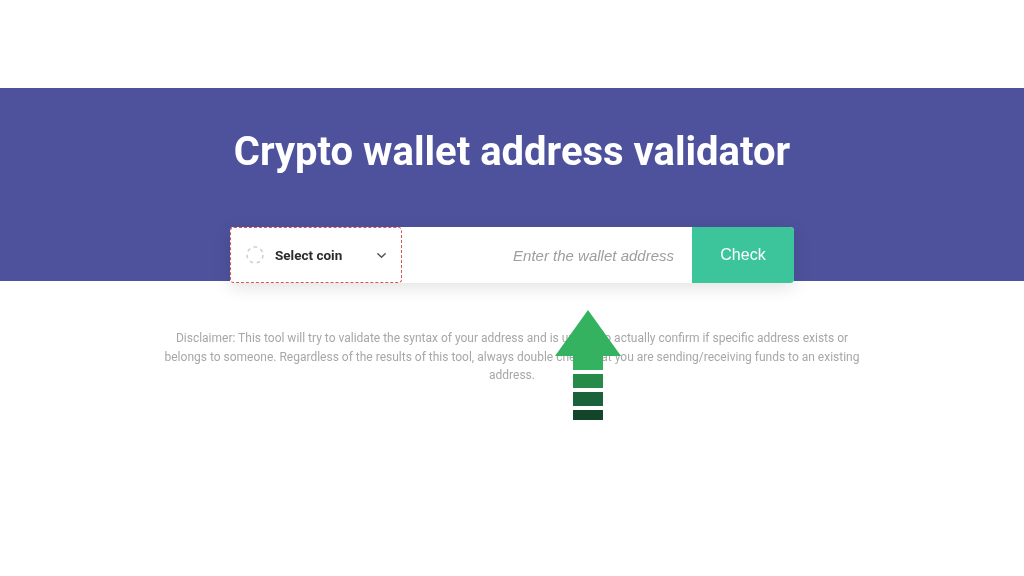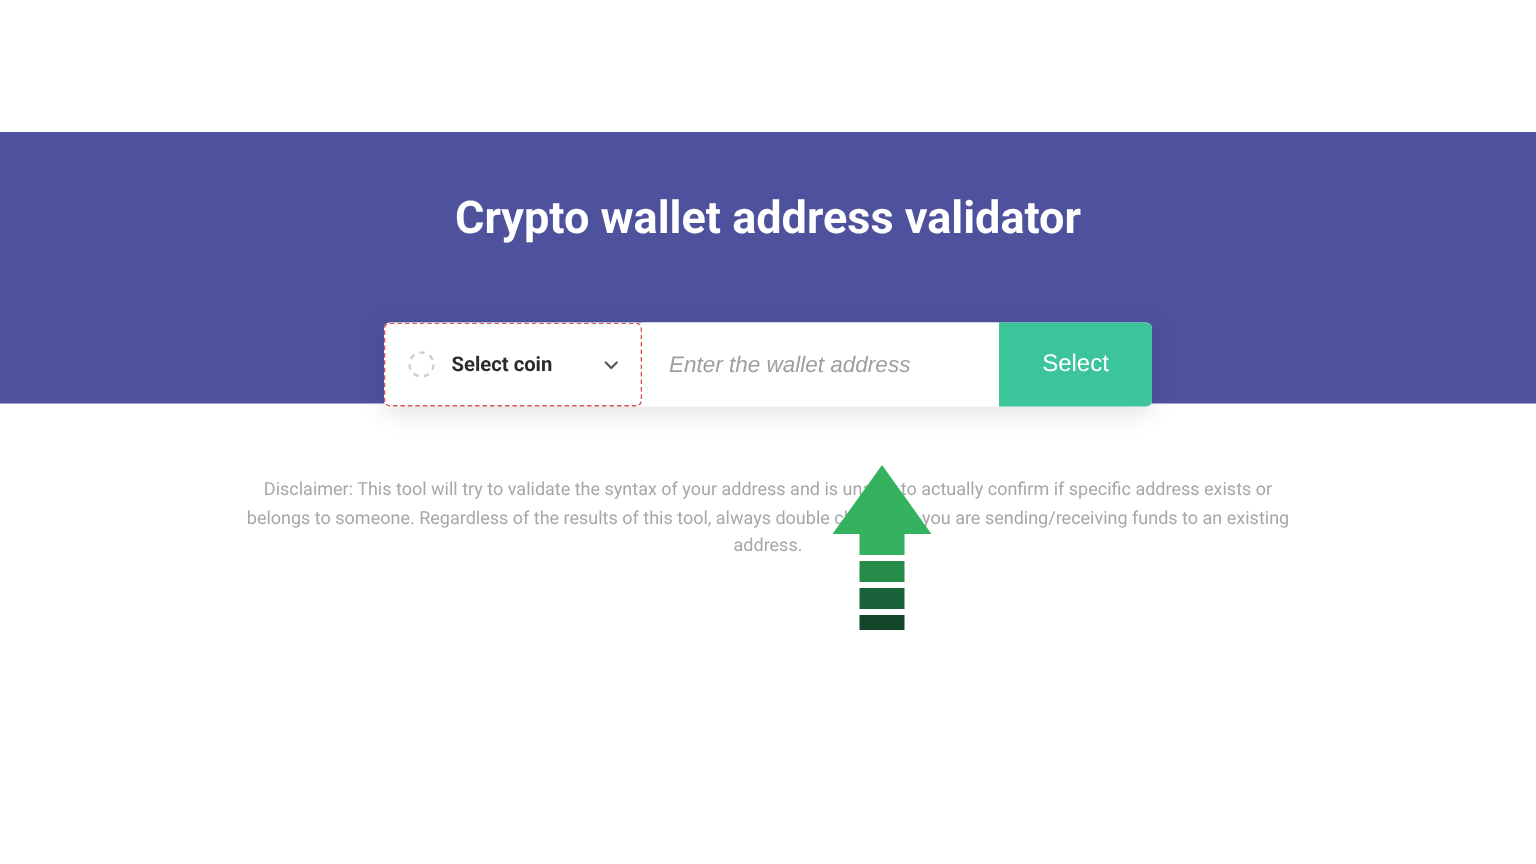--- a/index.html
+++ b/index.html
@@ -20,32 +20,32 @@
       background: #ffffff;
     }
     .hero {
       background: #4e529d;
       padding: 40px 20px 96px 20px;
       text-align: center;
       position: relative;
     }
     .hero h1 {
       color: #ffffff;
-      font-size: 30px;
+      font-size: 40px;
       font-weight: 700;
       margin-bottom: 10px;
     }
     .hero .subtitle {
       color: #d0d2e8;
       font-size: 17px;
       font-weight: 400;
     }
     .form-wrap {
       margin: -54px auto 14px auto;
-      width: 512px;
+      width: 564px;
       position: relative;
     }
     .form-row {
       display: flex;
       align-items: stretch;
       background: #ffffff;
       border-radius: 4px;
       box-shadow: 0 4px 18px rgba(0,0,0,0.12);
       height: 56px;
     }
@@ -84,20 +84,21 @@
       display: inline-flex;
     }
     .addr-input {
       flex: 1;
       border: none;
       outline: none;
       font-size: 15px;
       font-style: italic;
       color: #333;
       padding: 0 18px;
+      text-align: right;
     }
     .addr-input::placeholder {
       color: #9e9e9e;
       font-style: italic;
     }
     .check-btn {
       flex: 0 0 102px;
       background: #3cc59a;
       color: #ffffff;
       border: none;
@@ -144,21 +145,21 @@
       <span class="label">Select coin</span>
       <span class="chev">
         <svg width="11" height="11" viewBox="0 0 12 12">
             <path d="M2 4l4 4 4-4" fill="none" stroke="#555" stroke-width="1.6" stroke-linecap="round" stroke-linejoin="round"></path>
           </svg>
       </span>
     </div>
 
     <input type="text" class="addr-input" placeholder="Enter the wallet address" style="">
 
-    <button class="check-btn">Select</button>
+    <button class="check-btn">Check</button>
   </div>
 </div>
 
 <p class="disclaimer">Disclaimer: This tool will try to validate the syntax of your address and is unable to actually confirm if specific address exists or belongs to someone. Regardless of the results of this tool, always double check that you are sending/receiving funds to an existing address.</p>
 
 <div class="arrow-overlay">
   <svg width="66" height="110" viewBox="0 0 66 110">
     <polygon points="33,0 66,46 48,46 48,46 18,46 18,46 0,46" fill="#34b25f"></polygon>
     <rect x="18" y="46" width="30" height="14" fill="#34b25f"></rect>
     <rect x="18" y="64" width="30" height="14" fill="#268a49"></rect>

